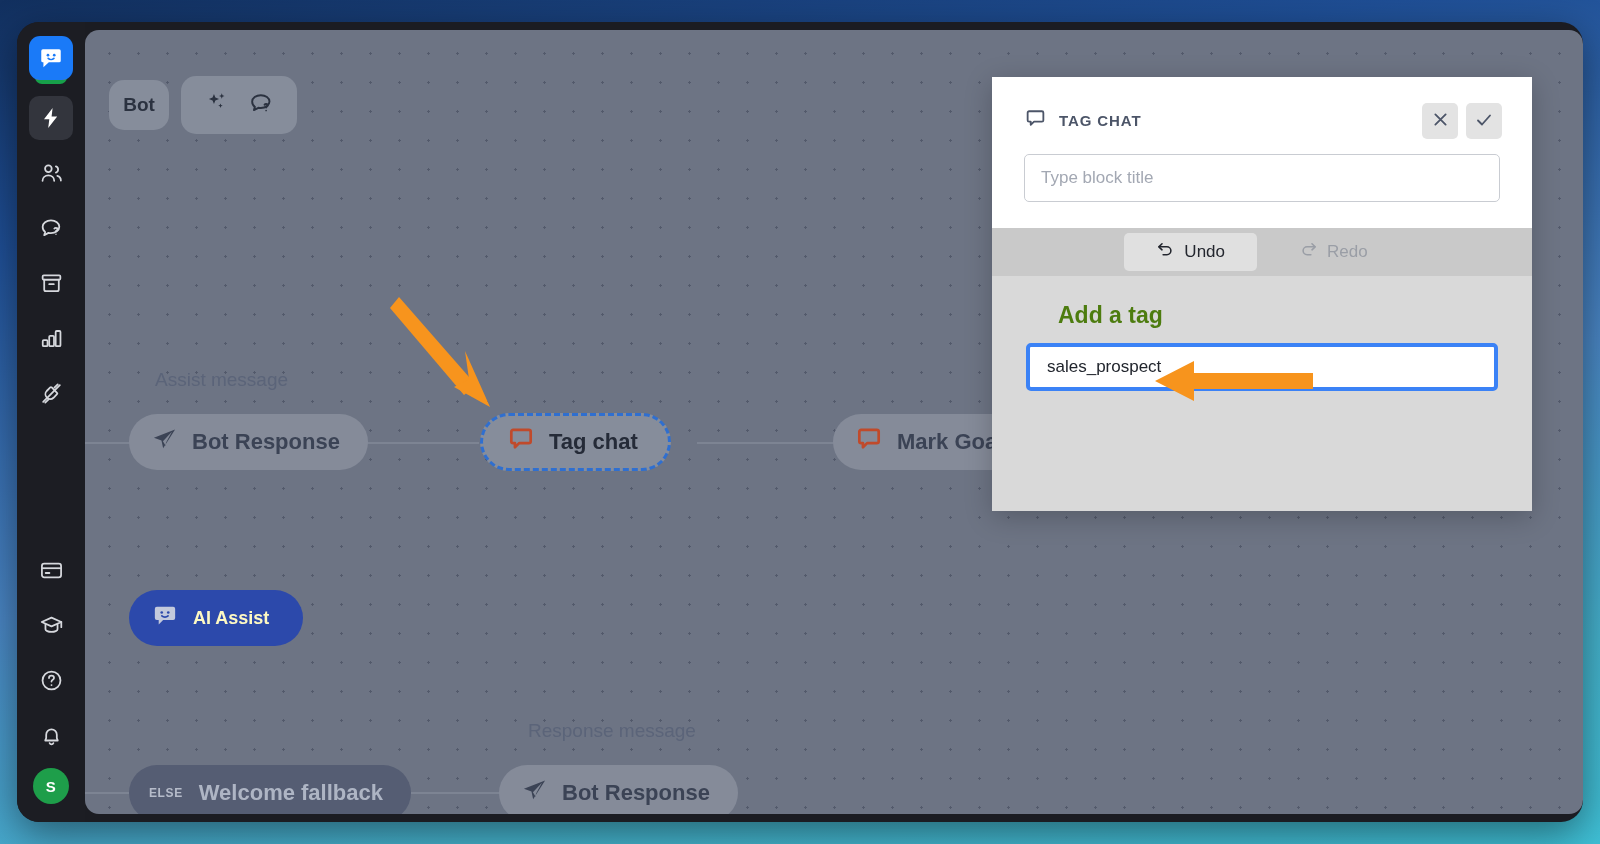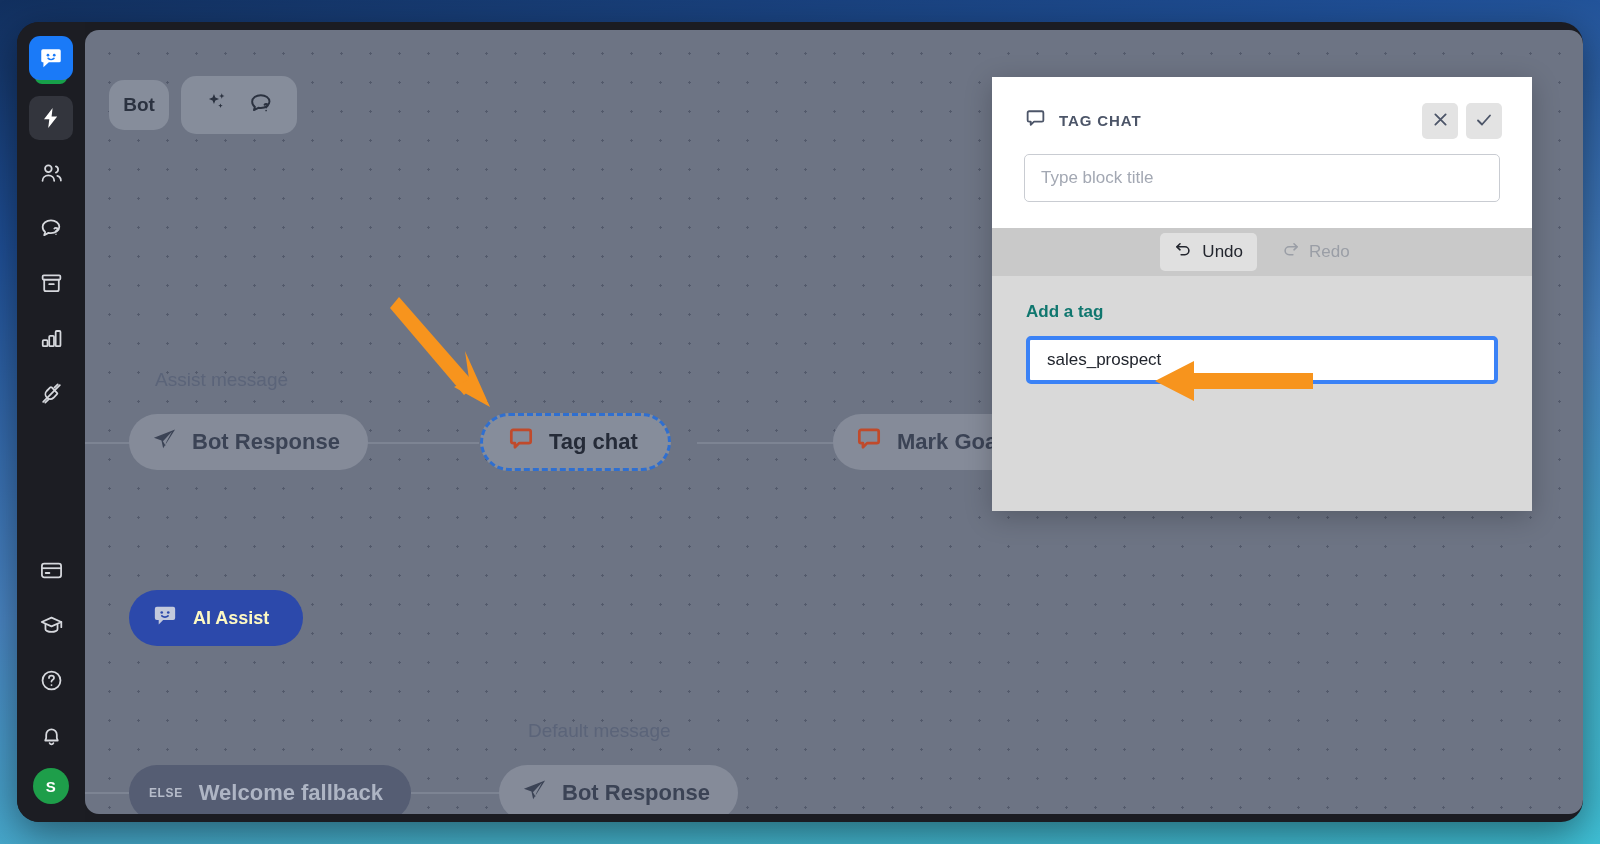--- a/index.html
+++ b/index.html
@@ -214,33 +214,34 @@
 
   .undo-bar {
     background: #c9c9c9;
     height: 48px;
     display: flex; align-items: center; justify-content: center;
     gap: 10px;
   }
   .ur-btn {
     display: flex; align-items: center; gap: 9px;
     border: none; background: transparent;
-    padding: 7px 14px;
+    padding: 7px 32px;
     border-radius: 5px;
     font-size: 17px;
     font-family: "Liberation Sans", sans-serif;
     cursor: pointer;
   }
   .ur-btn.enabled { background: #e0e0e0; color: #23262e; }
   .ur-btn.disabled { background: transparent; color: #9a9ea6; cursor: default; }
 
   .panel-body { padding: 26px 34px 0 34px; }
   .field-label {
-    font-size: 17px; font-weight: 700; color: #0f766e;
+    font-size: 23px; font-weight: 700; color: #4d7c0f;
     margin-bottom: 14px;
+    margin-left: 32px;
   }
   .tag-input {
     width: 100%; height: 48px;
     background: #fff;
     border: 4px solid #3b82f6;
     border-radius: 5px;
     padding: 0 17px;
     font-size: 17px;
     font-family: "Liberation Sans", sans-serif;
     color: #21252d;
@@ -389,21 +390,21 @@
       <span>
         <svg width="27" height="27" viewBox="0 0 24 24" fill="none" stroke="#2b3240" stroke-width="1.7" stroke-linecap="round" stroke-linejoin="round">
           <path d="M11.4 4.6c4.3 0 7.7 2.5 7.7 5.7s-3.4 5.7-7.7 5.7c-.8 0-1.5-.1-2.2-.2l-3.9 2 .8-2.8c-1.5-1-2.4-2.5-2.4-4.7 0-3.2 3.4-5.7 7.7-5.7z"></path>
           <path d="M16.1 15.6c0-.9 1.5-1 1.5-2 0-.7-.6-1.2-1.5-1.2-.6 0-1.1.2-1.4.7"></path>
           <circle cx="16.1" cy="18.2" r=".75" fill="#2b3240" stroke="none"></circle>
         </svg>
       </span>
     </div>
 
     <div class="chip-lbl" style="left:70px; top:339px;">Assist message</div>
-    <div class="chip-lbl" style="left:443px; top:690px;">Default message</div>
+    <div class="chip-lbl" style="left:443px; top:690px;">Response message</div>
 
     <div class="edge" style="left:254px; top:412px; width:140px;"></div>
     <div class="edge" style="left:612px; top:412px; width:140px;"></div>
     <div class="edge" style="left:265px; top:762px; width:150px;"></div>
     <div class="edge" style="left:0px; top:412px; width:46px;"></div>
     <div class="edge" style="left:0px; top:762px; width:44px;"></div>
 
     <div class="chip chip-light" style="left:44px; top:384px;">
       <span>
         <svg width="27" height="27" viewBox="0 0 24 24" fill="#3b4355">

